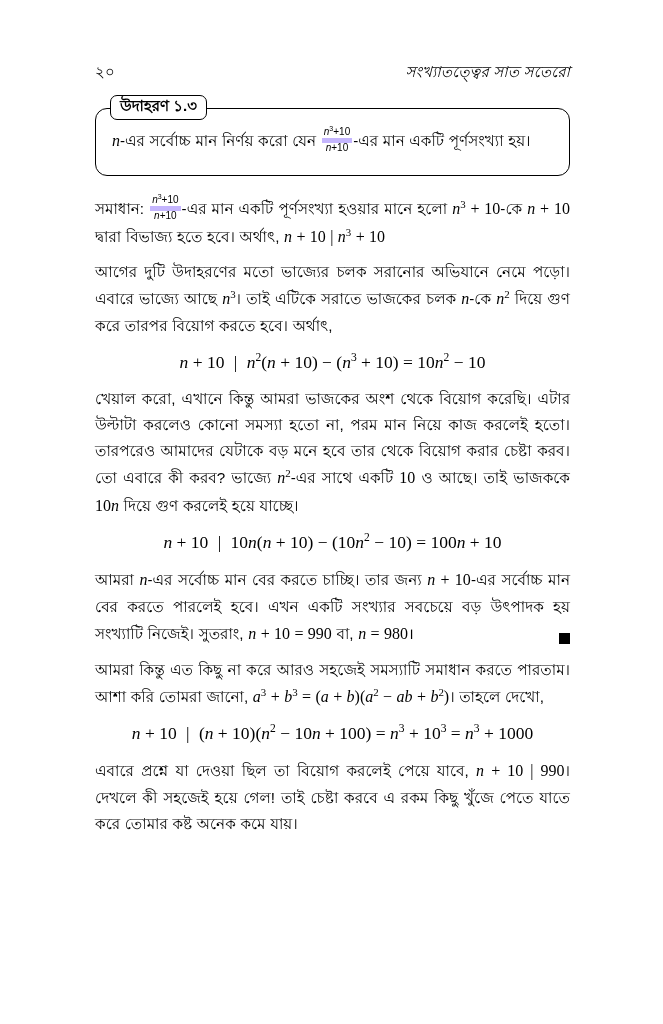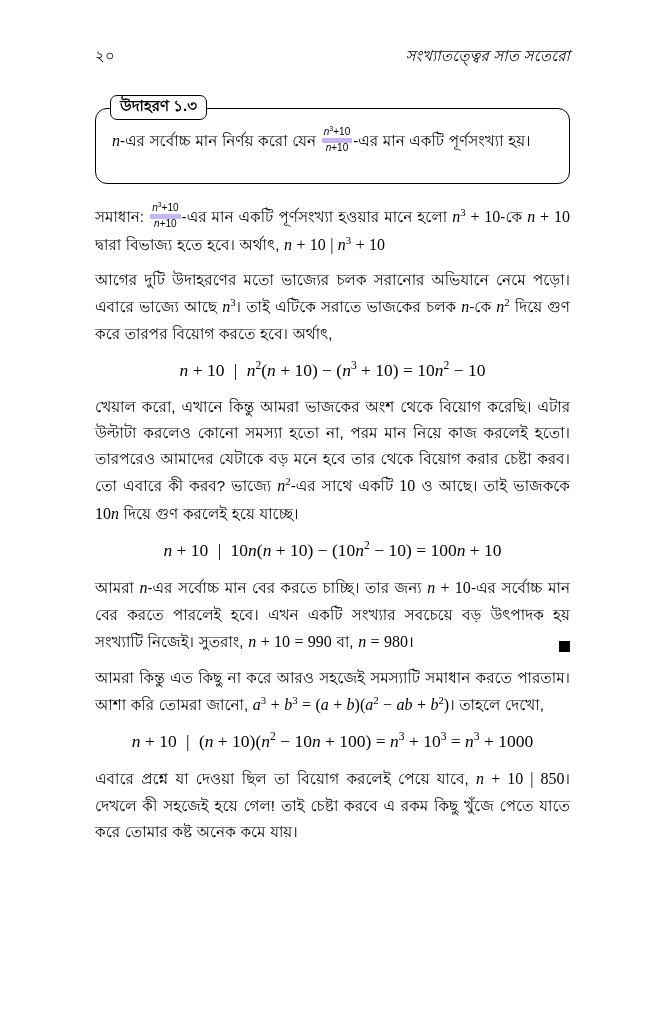--- a/index.html
+++ b/index.html
@@ -15,21 +15,21 @@
     position: relative;
     width: 663px;
     height: 1024px;
     background: #ffffff;
     overflow: hidden;
     box-sizing: border-box;
   }
   
   .runhead {
     position: absolute;
-    top: 44px;
+    top: 60px;
     left: 95px;
     width: 475px;
     display: flex;
     align-items: flex-start;
     justify-content: space-between;
   }
   .folio {
     font-family: "Liberation Sans", "DejaVu Sans", sans-serif;
     font-size: 15px;
     letter-spacing: 0.3px;
@@ -45,21 +45,21 @@
     position: absolute;
     left: 95px;
     top: 108px;
     width: 475px;
   }
   
   .exbox {
     position: relative;
     border: 1.4px solid #000;
     border-radius: 12px;
-    padding: 18px 16px 28px 16px;
+    padding: 18px 16px 20px 16px;
     margin-bottom: 19px;
   }
   .exbox-tab {
     position: absolute;
     top: -14px;
     left: 14px;
     background: #ffffff;
     border: 1.4px solid #000;
     border-radius: 7px;
     padding: 1px 9px 3px 9px;
@@ -166,16 +166,16 @@
     <div class="eq"><i>n</i> + 10 <span class="bar">|</span> 10<i>n</i>(<i>n</i> + 10) − (10<i>n</i><sup>2</sup> − 10) = 100<i>n</i> + 10</div>
 
 
 
     <div class="para qed-line"><span>আমরা </span><span class="m"><i>n</i></span><span>-এর সর্বোচ্চ মান বের করতে চাচ্ছি। তার জন্য </span><span class="m"><i>n</i> <span class="up">+ 10</span></span><span>-এর সর্বোচ্চ মান বের করতে পারলেই হবে। এখন একটি সংখ্যার সবচেয়ে বড় উৎপাদক হয় সংখ্যাটি নিজেই। সুতরাং, </span><span class="m"><i>n</i> <span class="up">+ 10 = 990</span></span><span> বা, </span><span class="m"><i>n</i> <span class="up">= 980</span></span><span>।</span><span class="qed"></span></div>
 
     <div class="para"><span>আমরা কিন্তু এত কিছু না করে আরও সহজেই সমস্যাটি সমাধান করতে পারতাম। আশা করি তোমরা জানো, </span><span class="m"><i>a</i><sup class="exp">3</sup> <span class="up">+</span> <i>b</i><sup class="exp">3</sup> <span class="up">= (</span><i>a</i> <span class="up">+</span> <i>b</i><span class="up">)(</span><i>a</i><sup class="exp">2</sup> <span class="up">−</span> <i>ab</i> <span class="up">+</span> <i>b</i><sup class="exp">2</sup><span class="up">)</span></span><span>। তাহলে দেখো,</span></div>
 
     <div class="eq"><i>n</i> + 10 <span class="bar">|</span> (<i>n</i> + 10)(<i>n</i><sup>2</sup> − 10<i>n</i> + 100) = <i>n</i><sup>3</sup> + 10<sup>3</sup> = <i>n</i><sup>3</sup> + 1000</div>
 
-    <div class="para"><span>এবারে প্রশ্নে যা দেওয়া ছিল তা বিয়োগ করলেই পেয়ে যাবে, </span><span class="m"><i>n</i> <span class="up">+ 10 | 850</span></span><span>। দেখলে কী সহজেই হয়ে গেল! তাই চেষ্টা করবে এ রকম কিছু খুঁজে পেতে যাতে করে তোমার কষ্ট অনেক কমে যায়।</span></div>
+    <div class="para"><span>এবারে প্রশ্নে যা দেওয়া ছিল তা বিয়োগ করলেই পেয়ে যাবে, </span><span class="m"><i>n</i> <span class="up">+ 10 | 990</span></span><span>। দেখলে কী সহজেই হয়ে গেল! তাই চেষ্টা করবে এ রকম কিছু খুঁজে পেতে যাতে করে তোমার কষ্ট অনেক কমে যায়।</span></div>
 
   </div>
 </div>
 
 </body></html>

